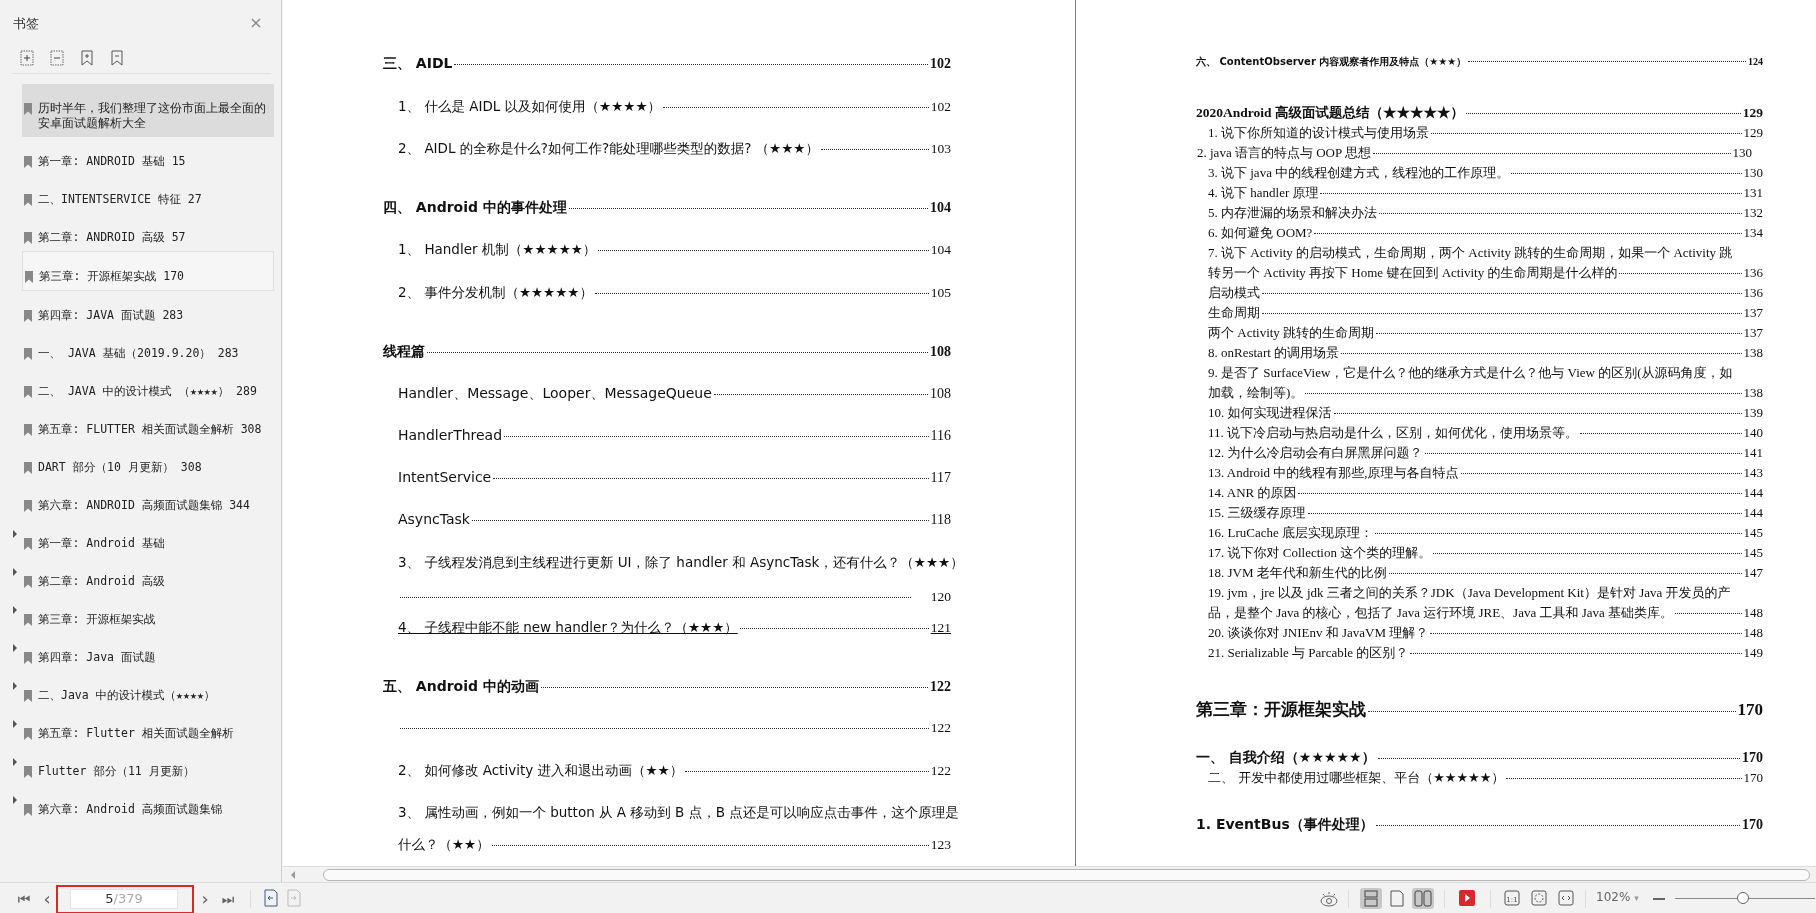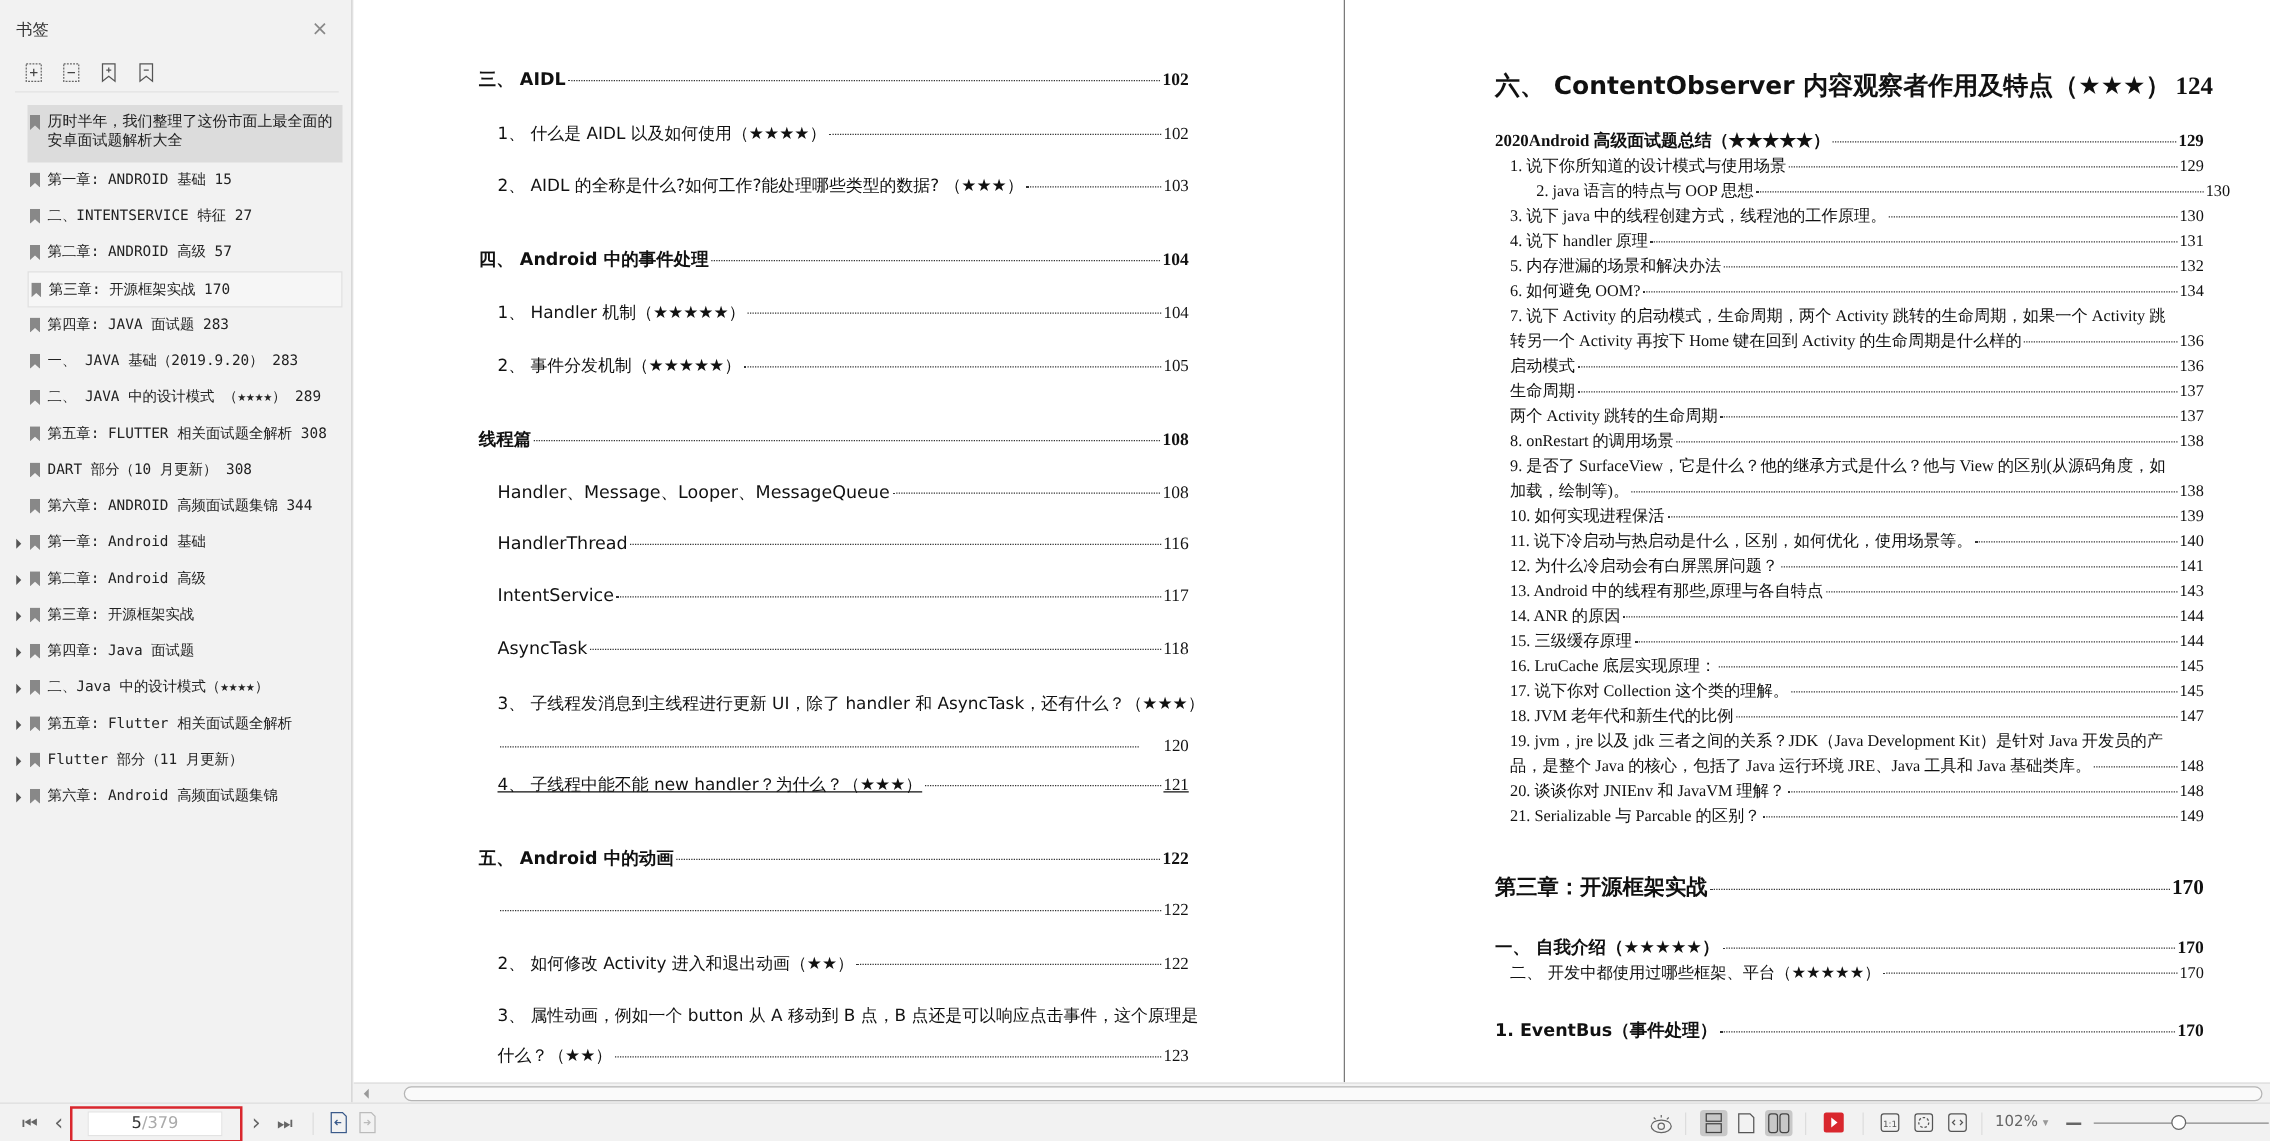--- a/index.html
+++ b/index.html
@@ -8,21 +8,21 @@
 
   
   .sidebar { position: absolute; left: 0; top: 0; width: 282px; height: 882px; background: #f2f2f2; border-right: 1px solid #cfcfcf; }
   .sb-title { position: absolute; left: 13px; top: 15px; font-size: 13px; color: #333; }
   .sb-close { position: absolute; left: 248px; top: 15px; width: 16px; height: 16px; color: #888; font-size: 16px; line-height: 16px; text-align: center; cursor: pointer; }
   .sb-tools { position: absolute; left: 18px; top: 49px; display: flex; gap: 12px; }
   .sb-tool { width: 18px; height: 18px; cursor: pointer; }
   .sb-tool svg { width: 18px; height: 18px; }
   .sb-divider { position: absolute; left: 12px; right: 10px; top: 73px; border-top: 1px solid #e2e2e2; }
   .sb-list { position: absolute; left: 0; top: 84px; width: 280px; }
-  .sb-item { position: relative; display: flex; align-items: flex-start; padding: 6px 8px 6px 24px; min-height: 29px; font-family: "DejaVu Sans Mono", monospace; font-size: 11.5px; color: #222; cursor: pointer; line-height: 15px; }
+  .sb-item { position: relative; display: flex; align-items: flex-start; padding: 17px 8px 6px 24px; min-height: 29px; font-family: "DejaVu Sans Mono", monospace; font-size: 11.5px; color: #222; cursor: pointer; line-height: 15px; }
   .sb-item.cjk { font-family: "DejaVu Sans", sans-serif; font-size: 12px; }
   .sb-item.active { background: #dcdcdc; margin-left: 22px; padding-left: 2px; width: 252px; margin-right: 6px; }
   .sb-item.hover { border: 1px solid #e0e0e0; background: #f6f6f6; margin-left: 22px; padding-left: 2px; width: 252px; }
   .sb-item .arrow { position: absolute; left: 13px; top: 11px; width: 0; height: 0; border-left: 4px solid #555; border-top: 4px solid transparent; border-bottom: 4px solid transparent; }
   .sb-item .bm { flex: none; width: 8px; height: 12px; margin-right: 6px; margin-top: 2px; background: #888; clip-path: polygon(0 0,100% 0,100% 100%,50% 70%,0 100%); }
   .sb-item .lbl { flex: 1; word-break: break-all; }
 
   
   .doc { position: absolute; left: 283px; top: 0; width: 1533px; height: 866px; background: #ffffff; overflow: hidden; }
   .page-sep { position: absolute; left: 792px; top: 0; width: 1px; height: 866px; background: #7a7a7a; }
@@ -270,36 +270,36 @@
       <div class="toc-row" style="left:115px;top:836px;width:553px;font-size:13.5px;">
           <span class="t">什么？（★★）</span>
           <span class="dots"></span>
           <span class="p">123</span>
         </div>
     </div>
 
     <div class="page-sep"></div>
 
     <div class="toc">
-      <div class="toc-row bold" style="left:913px;top:55px;width:567px;font-size:20px;">
+      <div class="toc-row bold" style="left:913px;top:55px;width:567px;font-size:10px;">
           <span class="t">六、 ContentObserver 内容观察者作用及特点（★★★）</span>
           <span class="dots"></span>
           <span class="p bold">124</span>
         </div>
       <div class="toc-row bold serif" style="left:913px;top:104px;width:567px;font-size:13.5px;">
           <span class="t">2020Android 高级面试题总结（★★★★★）</span>
           <span class="dots"></span>
           <span class="p bold">129</span>
         </div>
       <div class="toc-row serif" style="left:925px;top:124px;width:555px;font-size:13px;">
           <span class="t">1. 说下你所知道的设计模式与使用场景</span>
           <span class="dots"></span>
           <span class="p">129</span>
         </div>
-      <div class="toc-row serif" style="left:946px;top:144px;width:555px;font-size:13px;">
+      <div class="toc-row serif" style="left:914px;top:144px;width:555px;font-size:13px;">
           <span class="t">2. java 语言的特点与 OOP 思想</span>
           <span class="dots"></span>
           <span class="p">130</span>
         </div>
       <div class="toc-row serif" style="left:925px;top:164px;width:555px;font-size:13px;">
           <span class="t">3. 说下 java 中的线程创建方式，线程池的工作原理。</span>
           <span class="dots"></span>
           <span class="p">130</span>
         </div>
       <div class="toc-row serif" style="left:925px;top:184px;width:555px;font-size:13px;">

